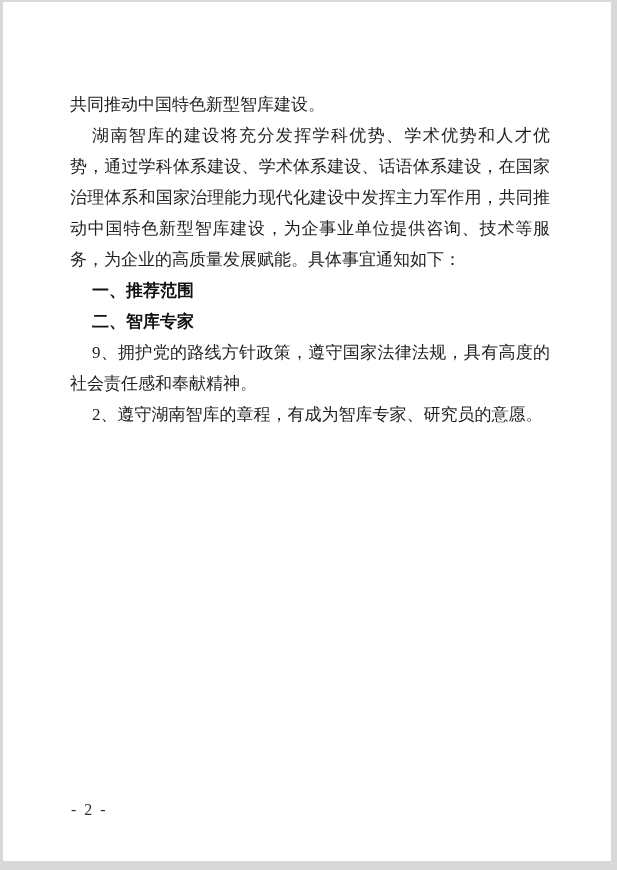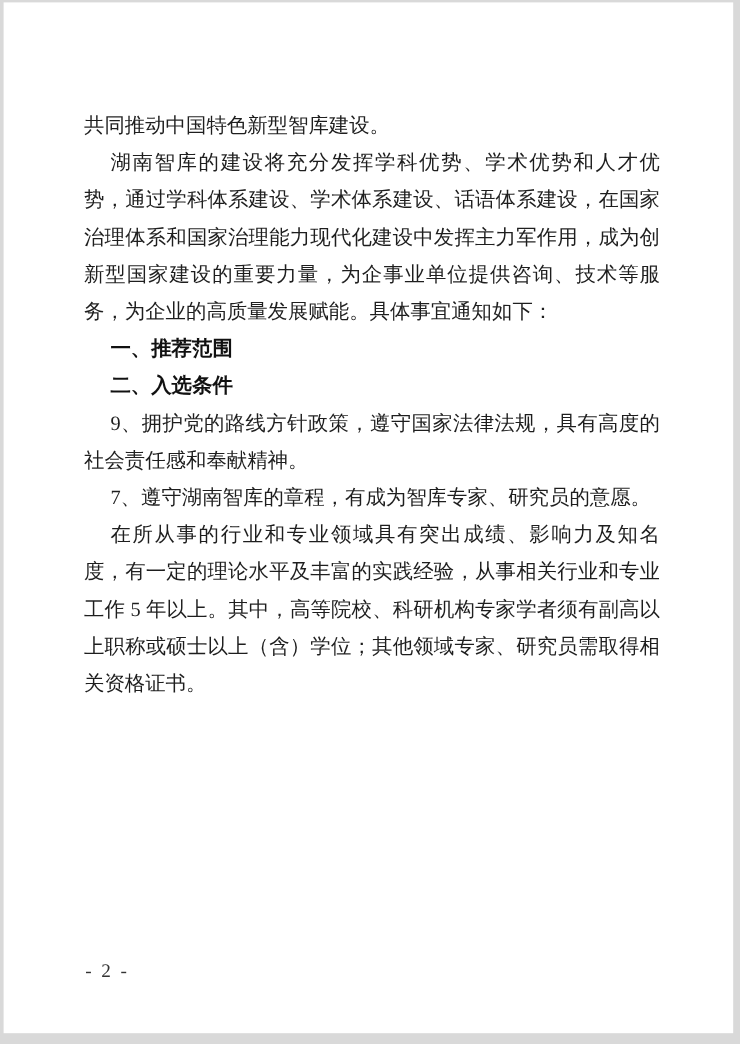--- a/index.html
+++ b/index.html
@@ -55,21 +55,20 @@
     font-size: 16px;
     letter-spacing: 2px;
   }
 </style>
 </head>
 <body>
 
 <div class="page">
   <div class="doc-content">
     <p class="para">共同推动中国特色新型智库建设。</p>
-    <p class="para indent">湖南智库的建设将充分发挥学科优势、学术优势和人才优势，通过学科体系建设、学术体系建设、话语体系建设，在国家治理体系和国家治理能力现代化建设中发挥主力军作用，成为创新型国家建设的重要力量，为企事业单位提供咨询、技术等服务，为企业的高质量发展赋能。具体事宜通知如下：</p>
+    <p class="para indent">湖南智库的建设将充分发挥学科优势、学术优势和人才优势，通过学科体系建设、学术体系建设、话语体系建设，在国家治理体系和国家治理能力现代化建设中发挥主力军作用，共同推动中国特色新型智库建设，为企事业单位提供咨询、技术等服务，为企业的高质量发展赋能。具体事宜通知如下：</p>
     <h3 class="heading">一、推荐范围</h3>
-    <h3 class="heading">二、入选条件</h3>
+    <h3 class="heading">二、智库专家</h3>
     <p class="para indent">9、拥护党的路线方针政策，遵守国家法律法规，具有高度的社会责任感和奉献精神。</p>
-    <p class="para indent">7、遵守湖南智库的章程，有成为智库专家、研究员的意愿。</p>
-    <p class="para indent">在所从事的行业和专业领域具有突出成绩、影响力及知名度，有一定的理论水平及丰富的实践经验，从事相关行业和专业工作 5 年以上。其中，高等院校、科研机构专家学者须有副高以上职称或硕士以上（含）学位；其他领域专家、研究员需取得相关资格证书。</p>
+    <p class="para indent">2、遵守湖南智库的章程，有成为智库专家、研究员的意愿。</p>
   </div>
   <div class="page-number">- 2 -</div>
 </div>
 
 </body></html>

